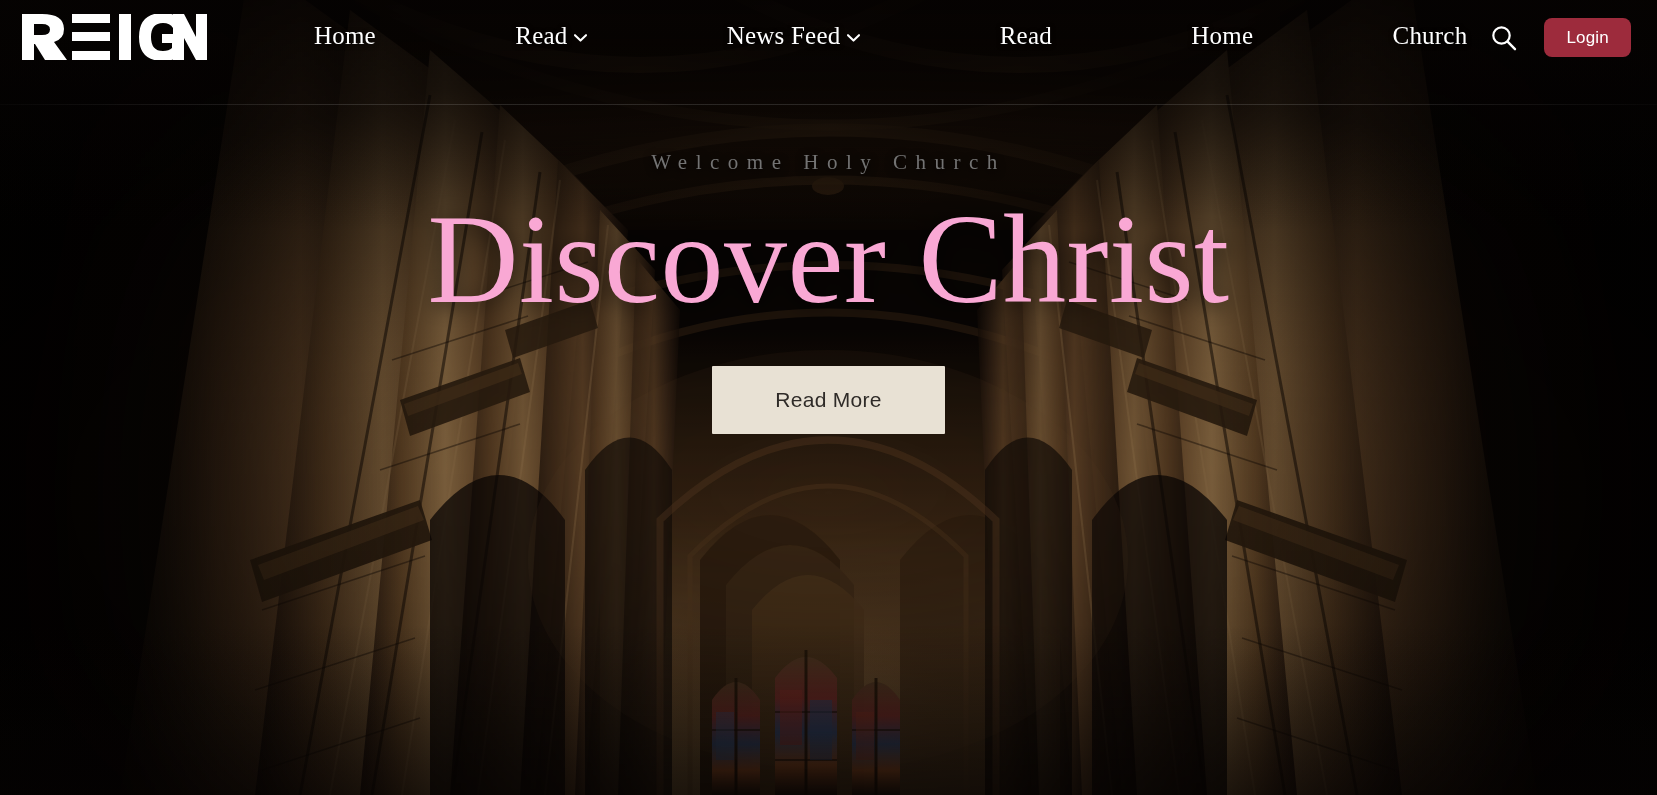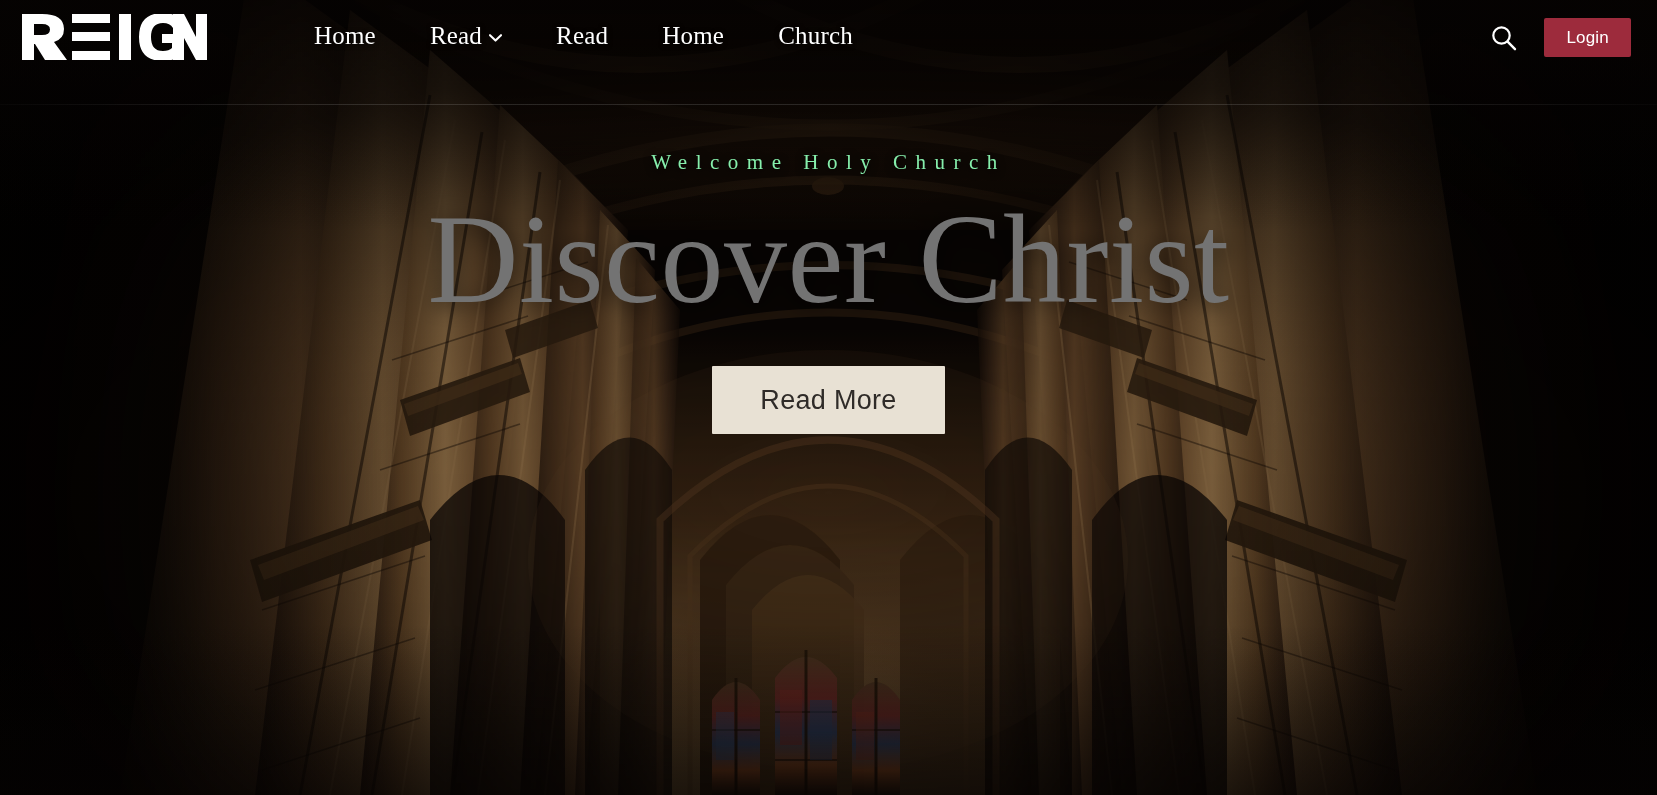--- a/index.html
+++ b/index.html
@@ -64,21 +64,21 @@
   .logo {
     display:flex; align-items:center;
     height:48px; margin-top:-30px;
     flex:0 0 auto;
     cursor:pointer;
   }
   .logo svg { display:block; }
 
   .nav {
     flex:1 1 auto;
-    display:flex; align-items:center; justify-content:flex-start;
+    display:flex; align-items:center; justify-content:space-between;
     gap:12px;
     margin-top:-32px;
     margin-left:86px;
   }
   .nav-item {
     display:flex; align-items:center; gap:6px;
     padding:6px 21px;
     color:#ffffff;
     font-family:"Liberation Serif", serif;
     font-size:25px;
@@ -114,64 +114,64 @@
     color:#ffffff;
     border:none;
     font-family:"Liberation Sans", sans-serif;
     font-size:17px;
     font-weight:400;
     letter-spacing:0.2px;
     padding:0 22px;
     height:39px;
     line-height:39px;
     cursor:pointer;
-    border-radius:2px;
+    border-radius:8px;
     text-align:right;
   }
 
   
   .content {
     position:absolute;
     left:0; right:0; top:150px;
     display:flex; flex-direction:column; align-items:center;
     z-index:30;
     pointer-events:none;
   }
   .content > * { pointer-events:auto; }
 
   .eyebrow {
-    color:#86efac;
+    color:#737373;
     font-family:"Liberation Serif", serif;
     font-size:21px;
     font-weight:400;
     letter-spacing:8.5px;
     text-shadow:0 2px 8px rgba(0,0,0,0.9);
     margin-bottom:14px;
     white-space:nowrap;
   }
 
   .headline {
-    color:#737373;
+    color:#f9a8d4;
     font-family:"Liberation Serif", serif;
     font-weight:400;
     font-size:126px;
     line-height:1.12;
     letter-spacing:0.5px;
     text-shadow:0 3px 22px rgba(0,0,0,0.62);
     white-space:nowrap;
   }
   .headline .l2 { display:block; }
 
   .cta {
     margin-top:36px;
     background:#e8e1d4;
     color:#2f2b28;
     border:none;
     font-family:"Liberation Sans", sans-serif;
-    font-size:27px;
+    font-size:21px;
     font-weight:400;
     letter-spacing:0.3px;
     width:233px;
     height:68px;
     cursor:pointer;
     border-radius:1px;
   }
 </style>
 </head>
 <body>
@@ -431,20 +431,28 @@
 
       <div class="nav-item">
         <span>Read</span>
         <span class="chev">
           <svg width="13" height="8" viewBox="0 0 13 8">
               <path d="M1 1.2 L6.5 6.6 L12 1.2" fill="none" stroke="#ffffff" stroke-width="2.1" stroke-linecap="round" stroke-linejoin="round"></path>
             </svg>
         </span>
       </div>
 
+      <div class="nav-item">
+        <span>News Feed</span>
+        <span class="chev">
+          <svg width="13" height="8" viewBox="0 0 13 8">
+              <path d="M1 1.2 L6.5 6.6 L12 1.2" fill="none" stroke="#ffffff" stroke-width="2.1" stroke-linecap="round" stroke-linejoin="round"></path>
+            </svg>
+        </span>
+      </div>
 
       <div class="nav-item">
         <span>Read</span>
       </div>
 
       <div class="nav-item">
         <span>Home</span>
       </div>
 
       <div class="nav-item">

